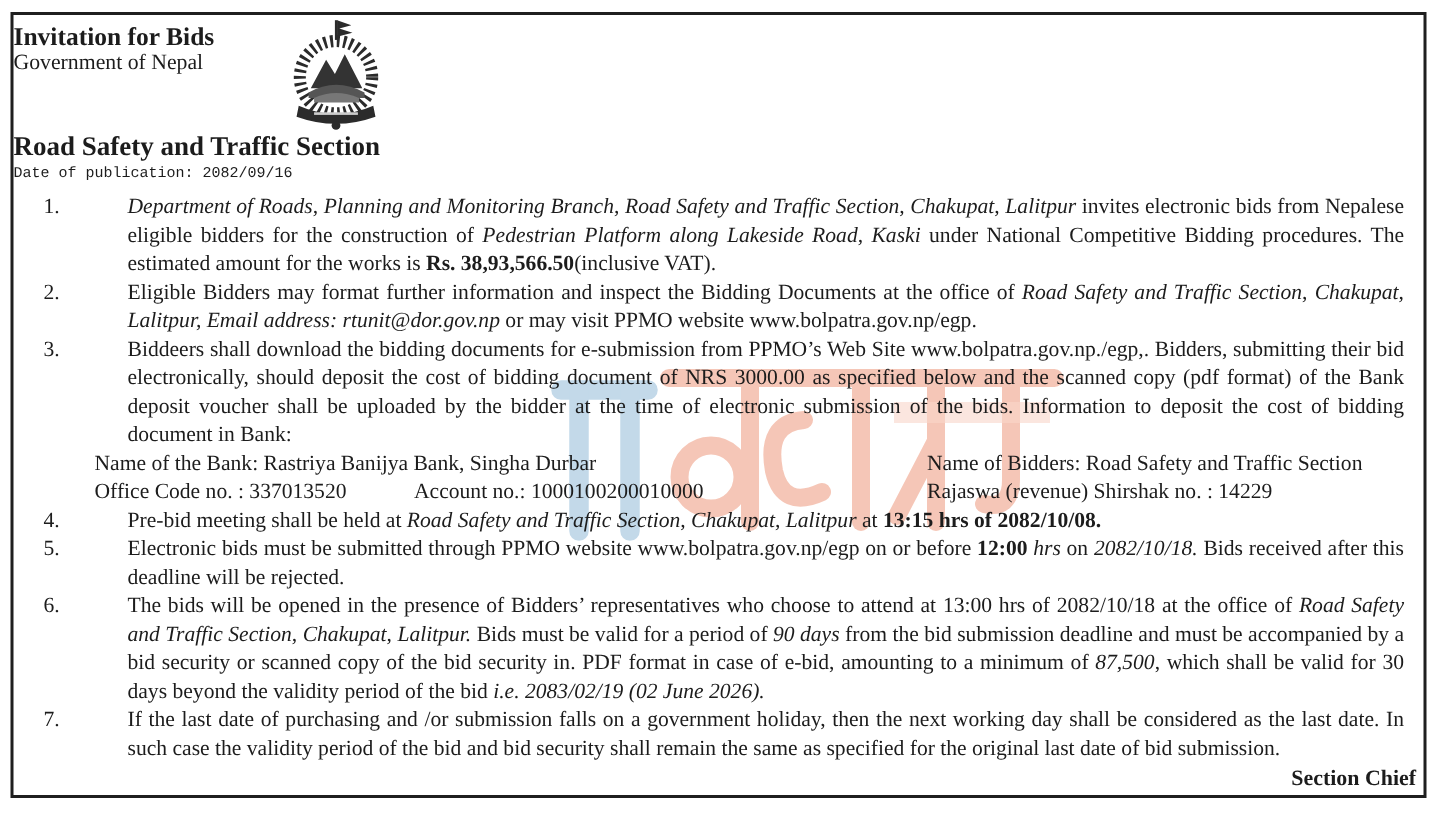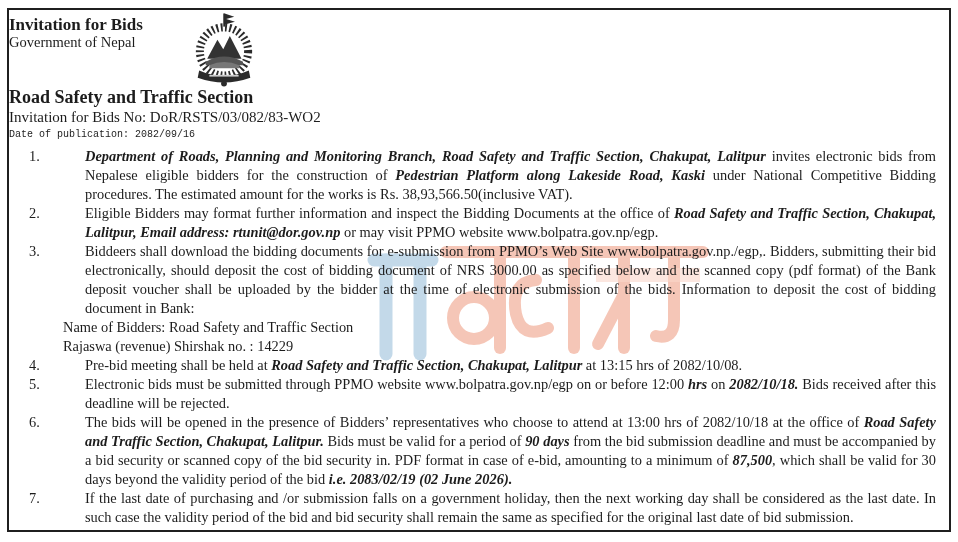--- a/index.html
+++ b/index.html
@@ -34,22 +34,22 @@
   .item-row { display:flex; }
   .item-no {
     width:76px; flex:0 0 76px; padding-left:20px;
     font-size:14.4px; line-height:19px;
   }
   .item-body {
     flex:1; text-align:justify; font-size:14.4px; line-height:19px;
     padding-right:13px;
   }
   .run-r  { font-weight:normal; }
-  .run-b  { font-weight:normal; }
-  .run-bi { font-weight:bold; font-style:italic; }
+  .run-b  { font-weight:bold; }
+  .run-bi { font-weight:normal; font-style:italic; }
   .bank-rows { margin-left:-22px; text-align:left; }
   .bank-row { display:flex; }
   .bank-left { width:555px; flex:0 0 555px; display:flex; }
   .bank-left span:first-child { min-width:213px; }
   .bank-right { flex:1; }
   .signature {
     text-align:right; padding-right:5px; font-weight:bold;
     font-size:14.6px; line-height:19px; margin-top:1px;
   }
 </style>
@@ -98,40 +98,46 @@
         <path d="M30,73 Q50,64 71,73 L71,77 L30,77 Z" fill="#777777"></path>
 
         <path d="M16,80 Q50,95 84,80 L86,90 Q50,103 14,90 Z"></path>
         <rect x="30" y="86" width="40" height="2.4" fill="#cccccc"></rect>
         <circle cx="50" cy="98" r="4"></circle>
       </g>
     </svg>
     <div class="h-title">Invitation for Bids</div>
     <div class="h-gov">Government of Nepal</div>
     <div class="h-section">Road Safety and Traffic Section</div>
-    <div class="h-bidno">Invitation for Bids No: DoR/RSTS/03/082/83-WO2</div>
     <div class="h-date">Date of publication: 2082/09/16</div>
   </div>
 
   <div class="items" id="items-list">
       <div class="item-row">
         <div class="item-no">1.</div>
         <div class="item-body"><span class="run-bi">Department of Roads, Planning and Monitoring Branch, Road Safety and Traffic Section, Chakupat, Lalitpur</span><span class="run-r"> invites electronic bids from Nepalese eligible bidders for the construction of </span><span class="run-bi">Pedestrian Platform along Lakeside Road, Kaski</span><span class="run-r"> under National Competitive Bidding procedures. The estimated amount for the works is </span><span class="run-b">Rs. 38,93,566.50</span><span class="run-r">(inclusive VAT).</span></div>
       </div>
       <div class="item-row">
         <div class="item-no">2.</div>
         <div class="item-body"><span class="run-r">Eligible Bidders may format further information and inspect the Bidding Documents at the office of </span><span class="run-bi">Road Safety and Traffic Section, Chakupat, Lalitpur, Email address: rtunit@dor.gov.np</span><span class="run-r"> or may visit PPMO website www.bolpatra.gov.np/egp.</span></div>
       </div>
       <div class="item-row">
         <div class="item-no">3.</div>
         <div class="item-body"><span class="run-r">Biddeers shall download the bidding documents for e-submission from PPMO’s Web Site www.bolpatra.gov.np./egp,. Bidders, submitting their bid electronically, should deposit the cost of bidding document of NRS 3000.00 as specified below and the scanned copy (pdf format) of the Bank deposit voucher shall be uploaded by the bidder at the time of electronic submission of the bids. Information to deposit the cost of bidding document in Bank:</span><div class="bank-rows">
             <div class="bank-row">
+              <div class="bank-left">
+                <span>Name of the Bank: Rastriya Banijya Bank, Singha Durbar</span>
+              </div>
               <div class="bank-right">Name of Bidders: Road Safety and Traffic Section</div>
             </div>
             <div class="bank-row">
+              <div class="bank-left">
+                <span>Office Code no. : 337013520</span>
+                <span>Account no.: 1000100200010000</span>
+              </div>
               <div class="bank-right">Rajaswa (revenue) Shirshak no. : 14229</div>
             </div>
           </div></div>
       </div>
       <div class="item-row">
         <div class="item-no">4.</div>
         <div class="item-body"><span class="run-r">Pre-bid meeting shall be held at </span><span class="run-bi">Road Safety and Traffic Section, Chakupat, Lalitpur</span><span class="run-r"> at </span><span class="run-b">13:15 hrs of 2082/10/08.</span></div>
       </div>
       <div class="item-row">
         <div class="item-no">5.</div>

